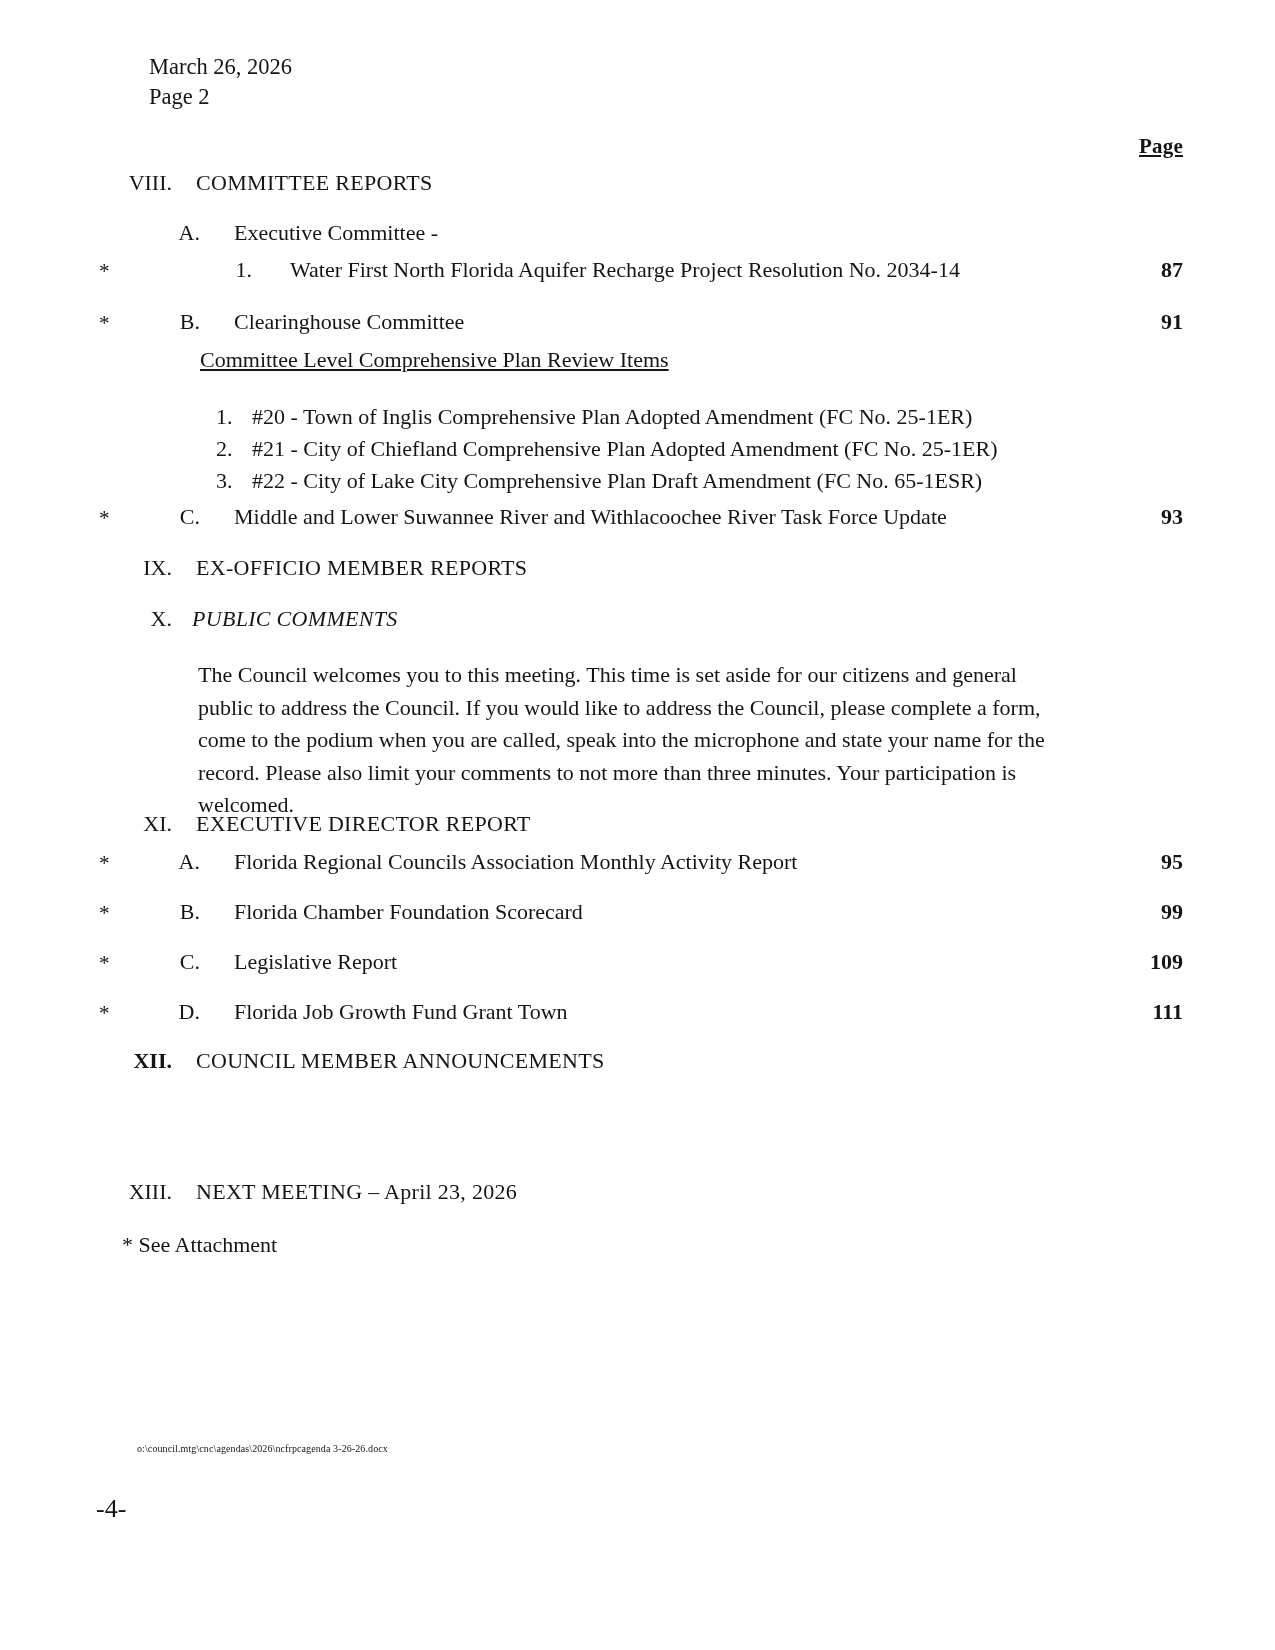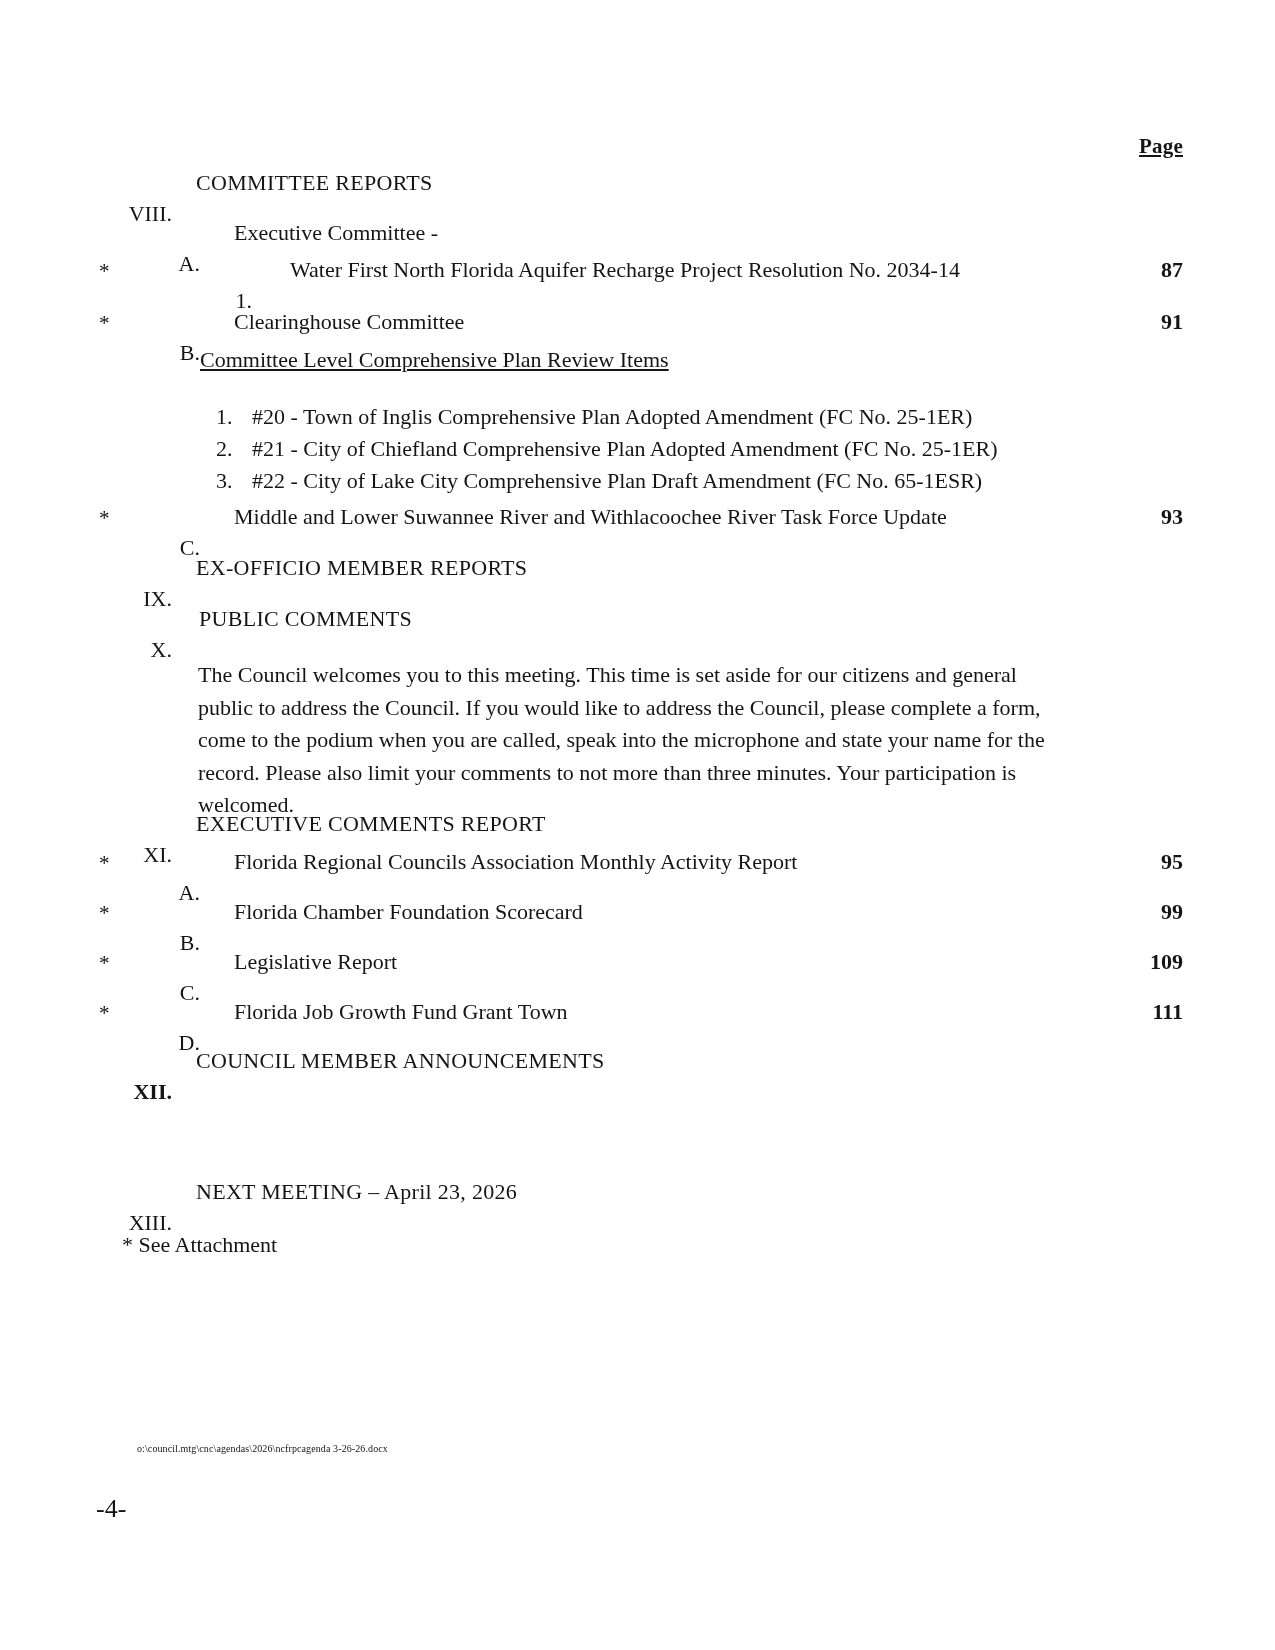--- a/index.html
+++ b/index.html
@@ -54,21 +54,20 @@
   .star {
     position: absolute;
     left: 99px;
     font-size: 21px;
     line-height: 1;
   }
   .rnum {
     position: absolute;
     text-align: right;
     font-size: 22px;
-    margin-top: 31px;
   }
   .rtext {
     position: absolute;
     font-size: 22px;
     white-space: nowrap;
   }
   .pgnum {
     position: absolute;
     right: 92px;
     font-size: 22px;
@@ -122,20 +121,24 @@
     left: 96px;
     top: 1494px;
     font-size: 26px;
   }
 </style>
 </head>
 <body>
 
 <div class="page">
 
+  <div class="doc-header">
+    <div>March 26, 2026</div>
+    <div>Page 2</div>
+  </div>
 
   <div class="page-col-label">Page</div>
 
   <div class="row" style="top:170px;">
     <span class="rnum" style="left:100px; width:72px;">VIII.</span>
     <span class="rtext caps" style="left:196px;">COMMITTEE REPORTS</span>
   </div>
 
   <div class="row" style="top:220px;">
     <span class="rnum" style="left:170px; width:30px;">A.</span>
@@ -179,28 +182,28 @@
     <span class="pgnum">93</span>
   </div>
 
   <div class="row" style="top:555px;">
     <span class="rnum" style="left:100px; width:72px;">IX.</span>
     <span class="rtext caps" style="left:196px;">EX-OFFICIO MEMBER REPORTS</span>
   </div>
 
   <div class="row" style="top:606px;">
     <span class="rnum" style="left:100px; width:72px;">X.</span>
-    <span class="rtext caps" style="left:199px;">PUBLIC COMMENTS</span>
+    <span class="rtext caps" style="left:192px;font-style:italic;">PUBLIC COMMENTS</span>
   </div>
 
   <div class="para" style="left:198px; top:659px; width:850px;">The Council welcomes you to this meeting.  This time is set aside for our citizens and general public to address the Council.  If you would like to address the Council, please complete a form, come to the podium when you are called, speak into the microphone and state your name for the record.  Please also limit your comments to not more than three minutes.  Your participation is welcomed.</div>
 
   <div class="row" style="top:811px;">
     <span class="rnum" style="left:100px; width:72px;">XI.</span>
-    <span class="rtext caps" style="left:196px;">EXECUTIVE COMMENTS REPORT</span>
+    <span class="rtext caps" style="left:196px;">EXECUTIVE DIRECTOR REPORT</span>
   </div>
 
   <div class="row" style="top:849px;">
     <span class="star" style="top:4px;">*</span>
     <span class="rnum" style="left:170px; width:30px;">A.</span>
     <span class="rtext" style="left:234px;">Florida Regional Councils Association Monthly Activity Report</span>
     <span class="pgnum">95</span>
   </div>
 
   <div class="row" style="top:899px;">

